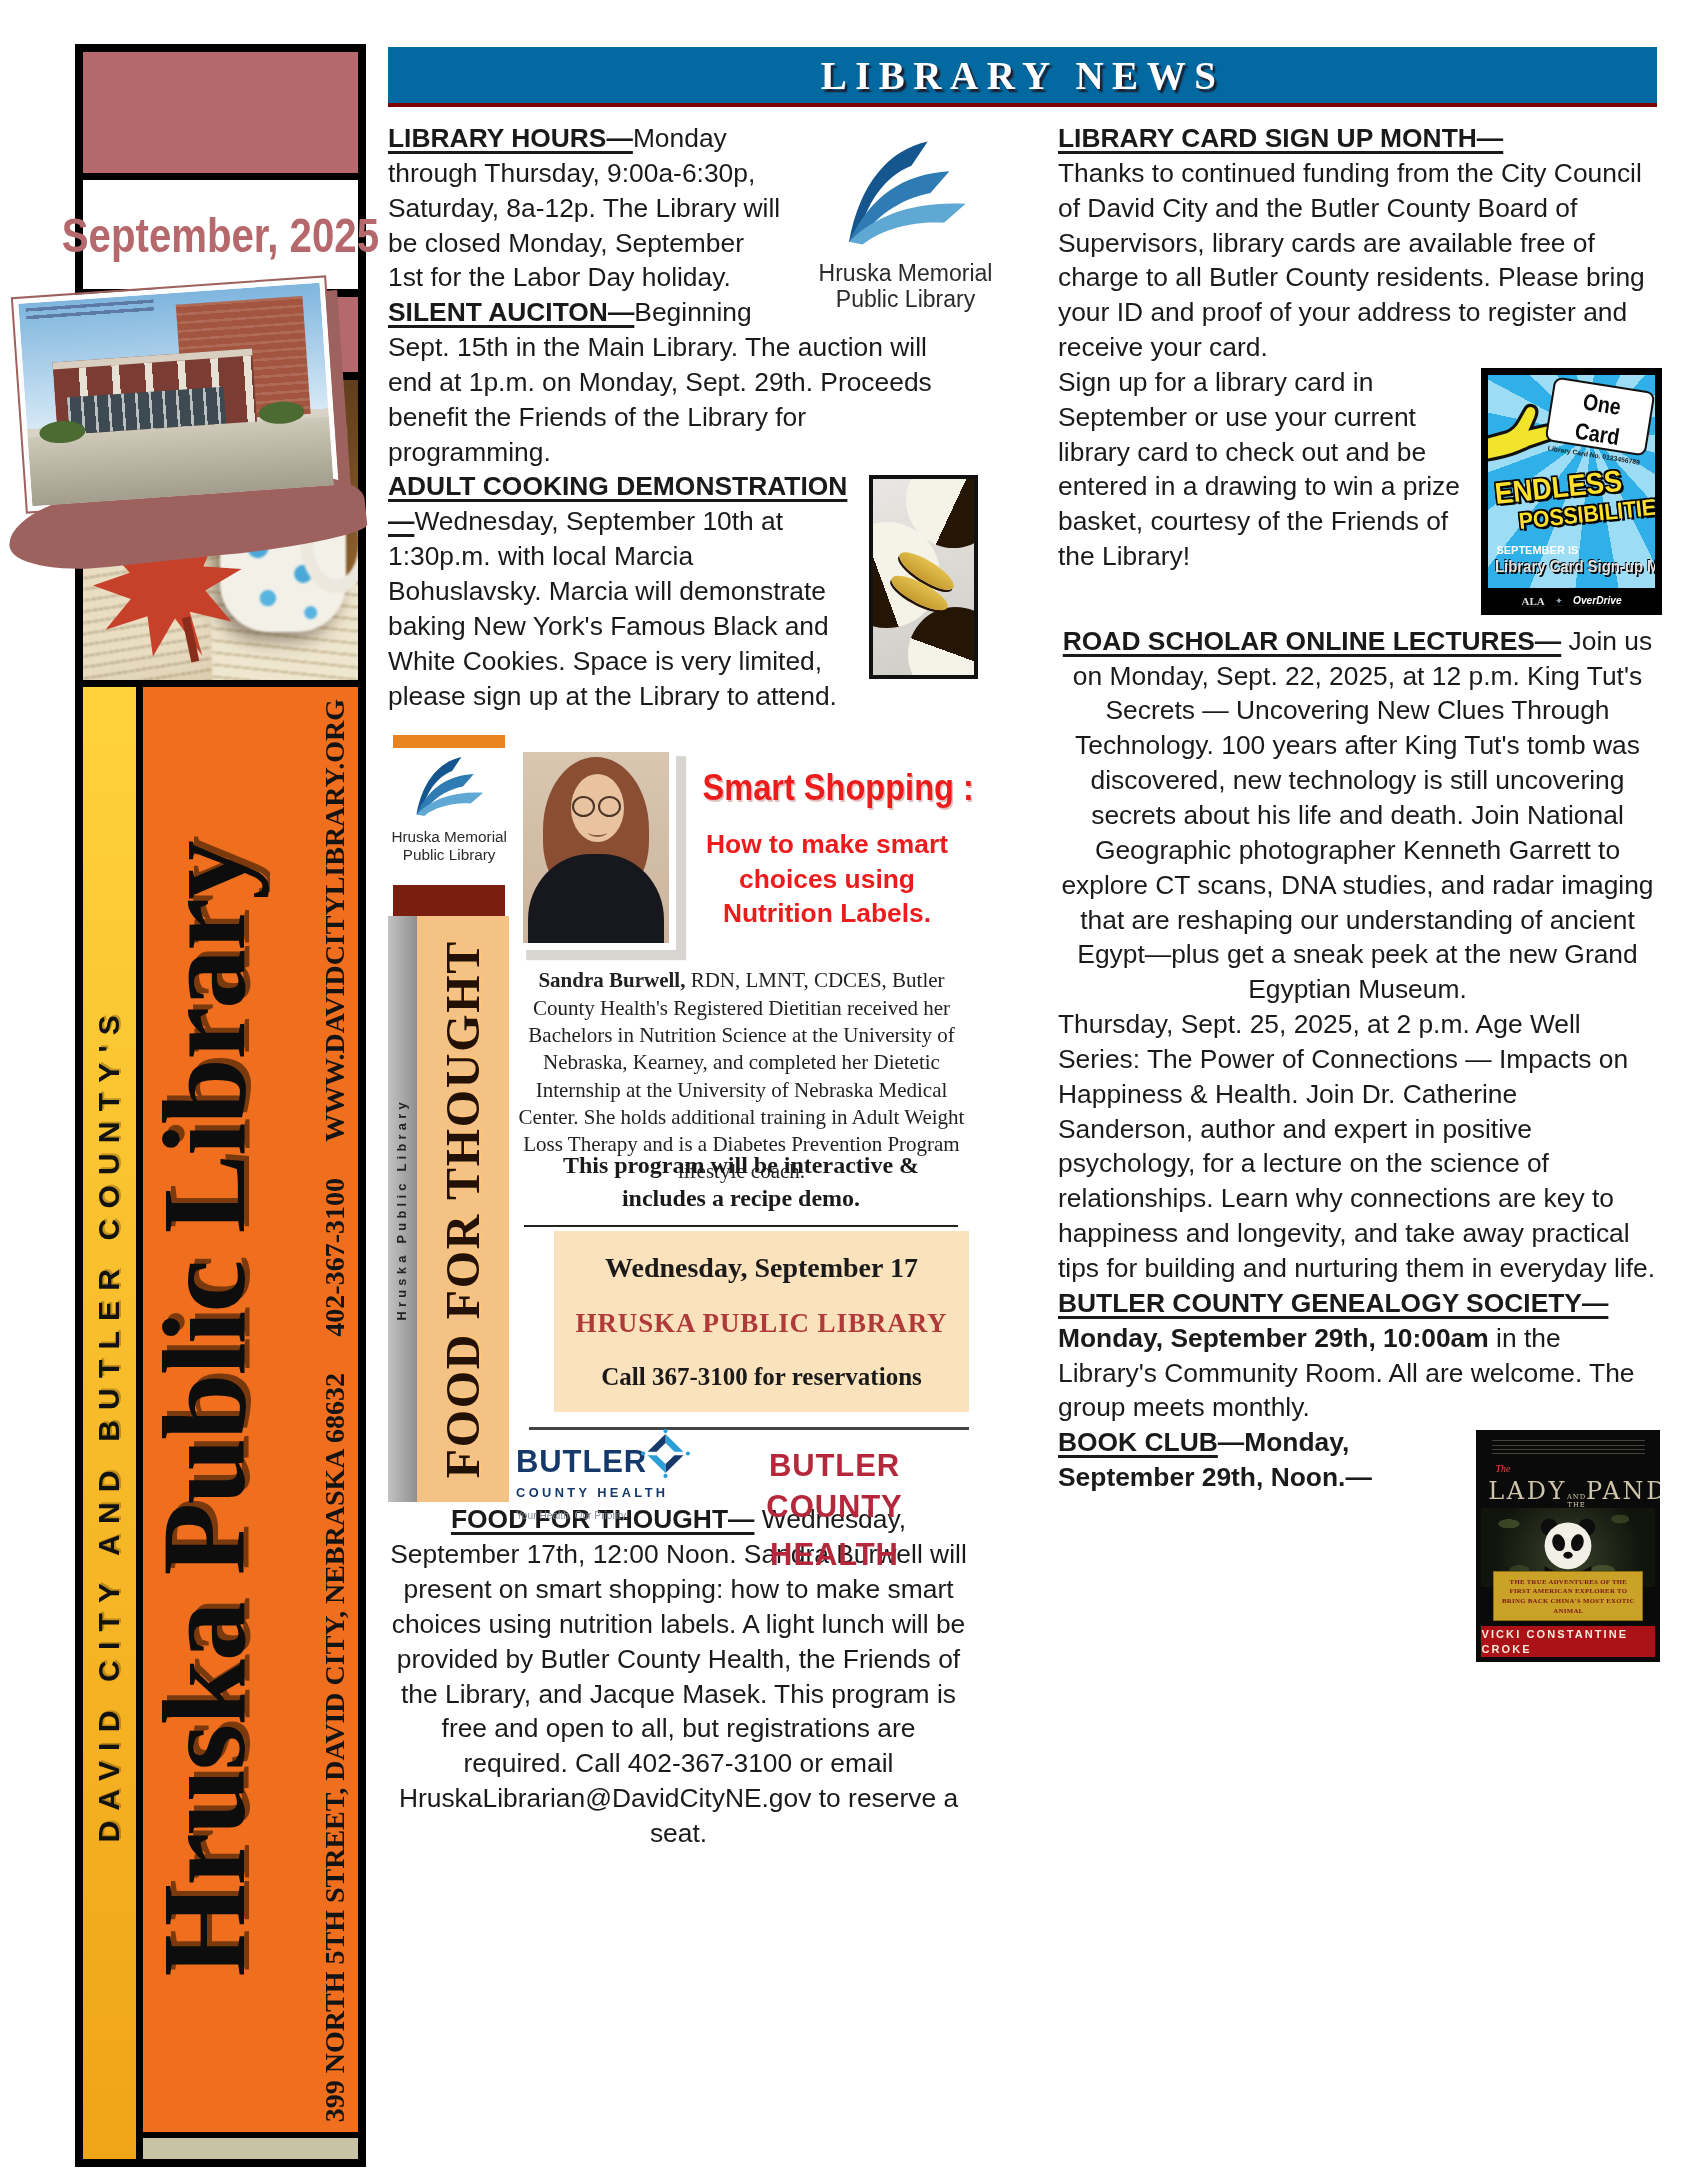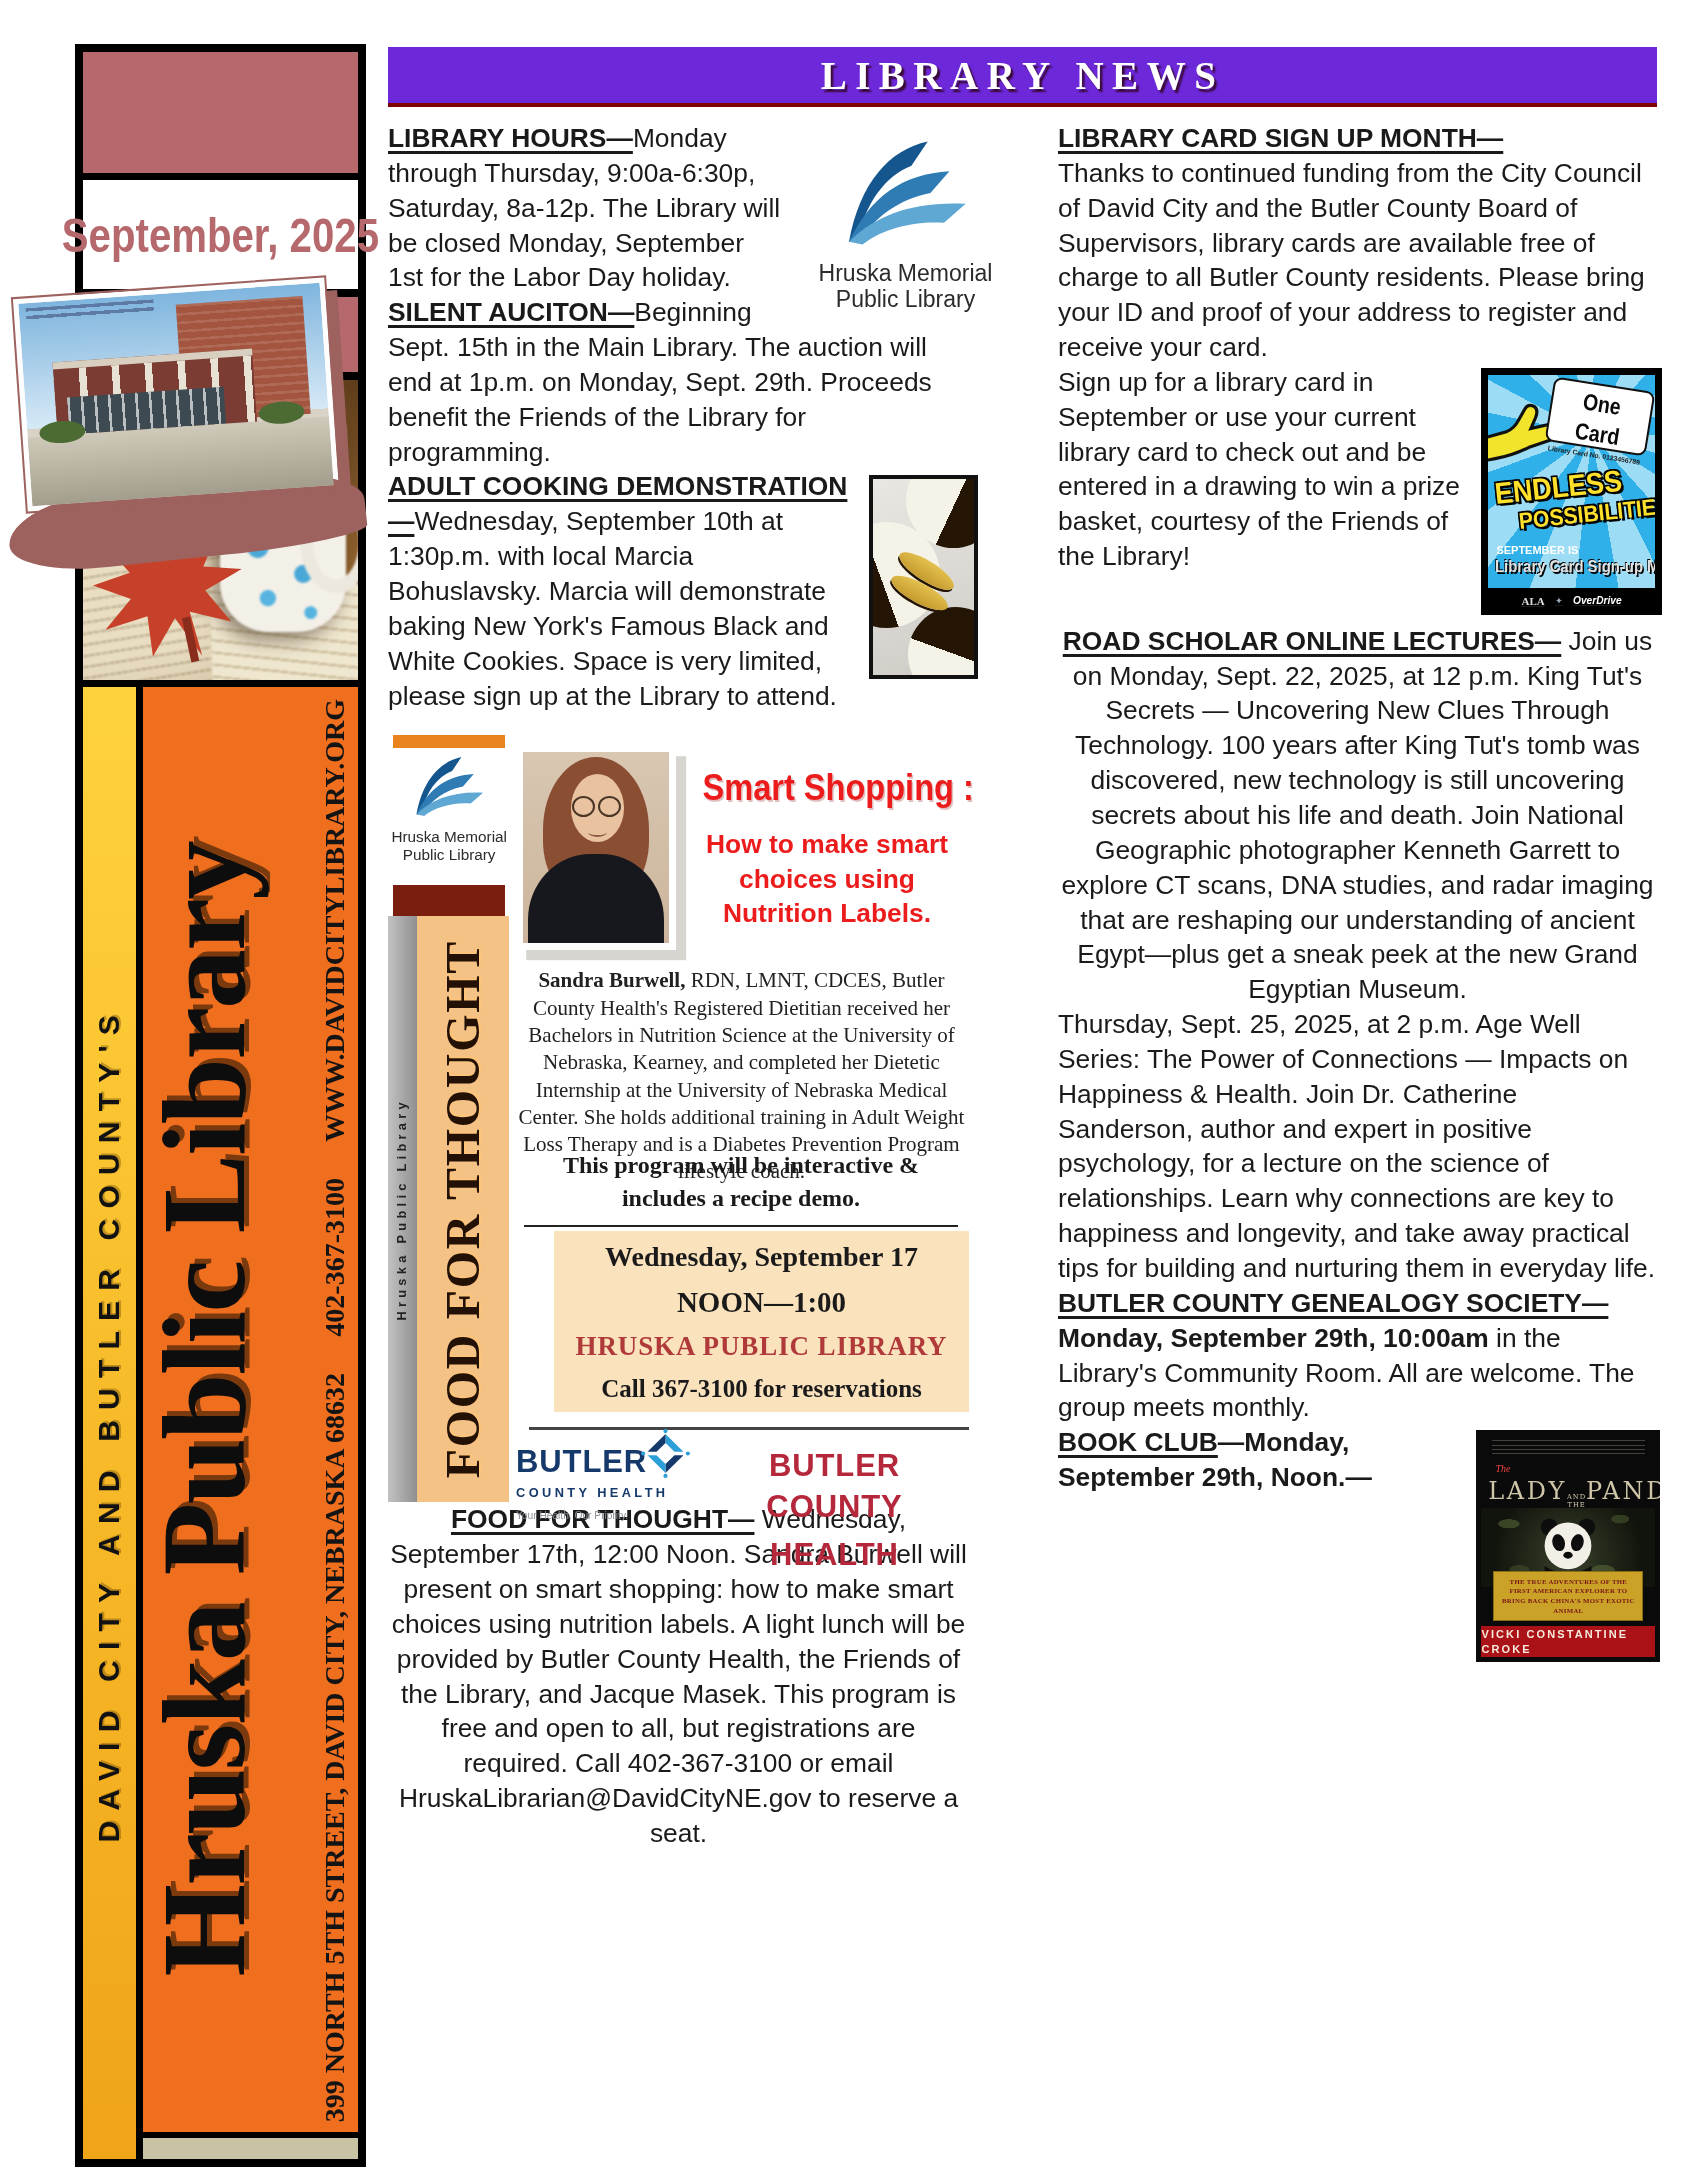--- a/index.html
+++ b/index.html
@@ -73,21 +73,21 @@
   .big-title{font-family:"Liberation Serif",serif;font-weight:700;font-size:119px;
              letter-spacing:-1.7px;color:#0d0d0d;text-shadow:5.1px 5.1px 0 rgba(94,44,10,.8);}
   .contacts{position:absolute;right:1.7px;top:12px;bottom:37px;width:44px;display:flex;
             flex-direction:column;justify-content:space-between;align-items:center;}
   .contact{writing-mode:vertical-rl;transform:rotate(180deg);font-family:"Liberation Serif",serif;
            font-weight:700;font-size:28px;color:#141414;white-space:nowrap;line-height:1;}
   .tanbar{position:absolute;left:0;right:0;bottom:0;height:21px;background:#c8c3a5;
           border-top:6.8px solid #000;}
 
   
-  .news-banner{position:absolute;left:388px;top:47px;width:1269px;height:56px;background:#6d28d9;
+  .news-banner{position:absolute;left:388px;top:47px;width:1269px;height:56px;background:#0369a1;
                border-bottom:4.3px solid #7e0404;display:flex;align-items:center;justify-content:center;}
   .news-title{font-family:"Liberation Serif",serif;font-weight:700;font-size:39px;color:#fff;
               letter-spacing:8.5px;text-shadow:2.6px 2.6px 1.7px rgba(40,0,0,.75);}
   .col{position:absolute;top:121px;font-size:26.4px;line-height:1.32;}
   .col-left{left:388px;width:581px;}
   .col-right{left:1058px;width:599px;}
   .h{font-weight:700;text-decoration:underline;text-decoration-thickness:2.6px;text-underline-offset:4.3px;}
   .b{font-weight:700;}
   p.art{margin:0;}
   .mt38{margin-top:32px;} .mt36{margin-top:31px;} .mt40{margin-top:34px;text-align:center;}
@@ -356,21 +356,20 @@
 
       <div class="bio"><b>Sandra Burwell,</b><span> RDN, LMNT, CDCES, Butler County Health's Registered Dietitian received her Bachelors in Nutrition Science at the University of Nebraska, Kearney, and completed her Dietetic Internship at the University of Nebraska Medical Center.  She holds additional training in Adult Weight Loss Therapy and is a Diabetes Prevention Program lifestyle coach.</span></div>
 
       <div class="inote">
         <div>This program will be interactive &amp;</div>
         <div>includes a recipe demo.</div>
       </div>
 
       <div class="when-box">
         <div class="wb1">Wednesday, September 17</div>
-        <div class="wb2">NOON—1:00</div>
         <div class="wb3">HRUSKA PUBLIC  LIBRARY</div>
         <div class="wb4">Call 367-3100 for reservations</div>
       </div>
 
       <div class="f-divider"></div>
 
       <div class="bch">
         <svg class="bch-icon" width="49" height="49" viewBox="0 0 60 60">
           <polygon points="30,6 52,28 41,28 30,17" fill="#2d9fd8"></polygon>
           <polygon points="52,32 30,54 30,43 41,32" fill="#16396b"></polygon>

